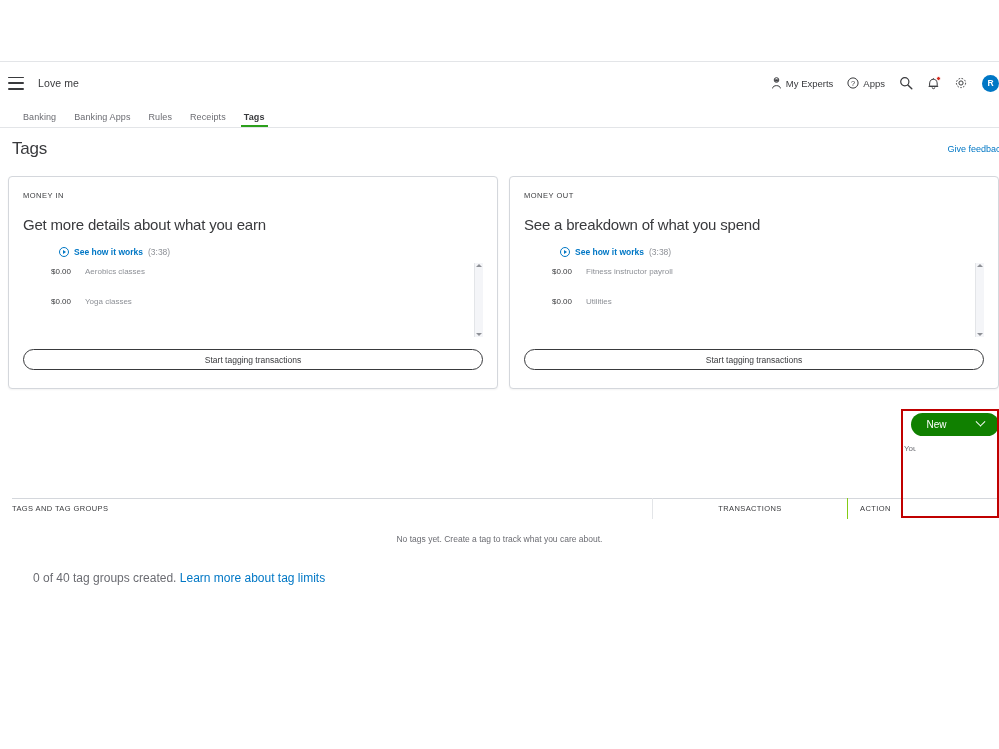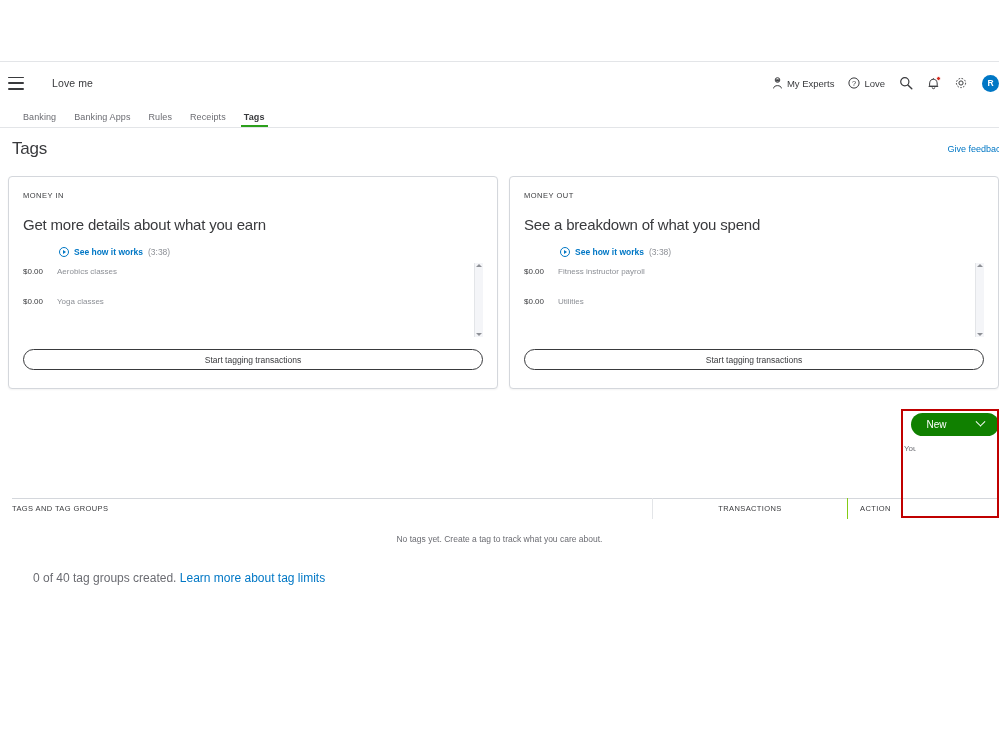--- a/index.html
+++ b/index.html
@@ -33,21 +33,21 @@
     display: flex; align-items: center;
   }
   .hamburger {
     margin-left: 8px;
     width: 16px; height: 13px;
     display: flex; flex-direction: column; justify-content: space-between;
     cursor: pointer;
   }
   .hamburger i { display: block; height: 1.6px; background: #393a3d; border-radius: 1px; }
   .company-name {
-    margin-left: 28px;
+    margin-left: 14px;
     font-size: 10.5px; color: #393a3d; letter-spacing: .1px;
   }
   .header-right {
     margin-left: auto; margin-right: 2px;
     display: flex; align-items: center; gap: 14px;
     padding-right: 2px;
     text-align: right;
   }
   .hdr-item {
     display: flex; align-items: center; gap: 4px;
@@ -149,20 +149,21 @@
     width: 0; height: 0;
     border-left: 3.4px solid #0077c5;
     border-top: 2.2px solid transparent;
     border-bottom: 2.2px solid transparent;
     margin-left: 1px;
   }
   .card-list {
     margin-top: 10px;
     position: relative;
     height: 66px;
+    margin-left: 28px;
   }
   .card-row {
     display: flex; align-items: baseline;
     height: 30px;
     font-size: 8px;
   }
   .card-amt { color: #393a3d; width: 34px; }
   .card-lbl { color: #8d9096; }
   .card-scroll {
     position: absolute; right: 0px; top: -4px;
@@ -294,21 +295,21 @@
         <span>My Experts</span>
       </div>
 
       <div class="hdr-item">
         <span class="hdr-icon">
           <svg width="12" height="12" viewBox="0 0 12 12">
             <circle cx="6" cy="6" r="5.1" fill="none" stroke="#393a3d" stroke-width="1"></circle>
             <text x="6" y="8.8" font-size="7.4" text-anchor="middle" fill="#393a3d" font-family="Liberation Sans, sans-serif">?</text>
           </svg>
         </span>
-        <span>Love</span>
+        <span>Apps</span>
       </div>
 
       <div class="hdr-item">
         <span class="hdr-icon">
           <svg width="14" height="14" viewBox="0 0 14 14">
             <circle cx="5.8" cy="5.8" r="4.1" fill="none" stroke="#393a3d" stroke-width="1.2"></circle>
             <line x1="8.9" y1="8.9" x2="12.8" y2="12.8" stroke="#393a3d" stroke-width="1.4" stroke-linecap="round"></line>
           </svg>
         </span>
       </div>

